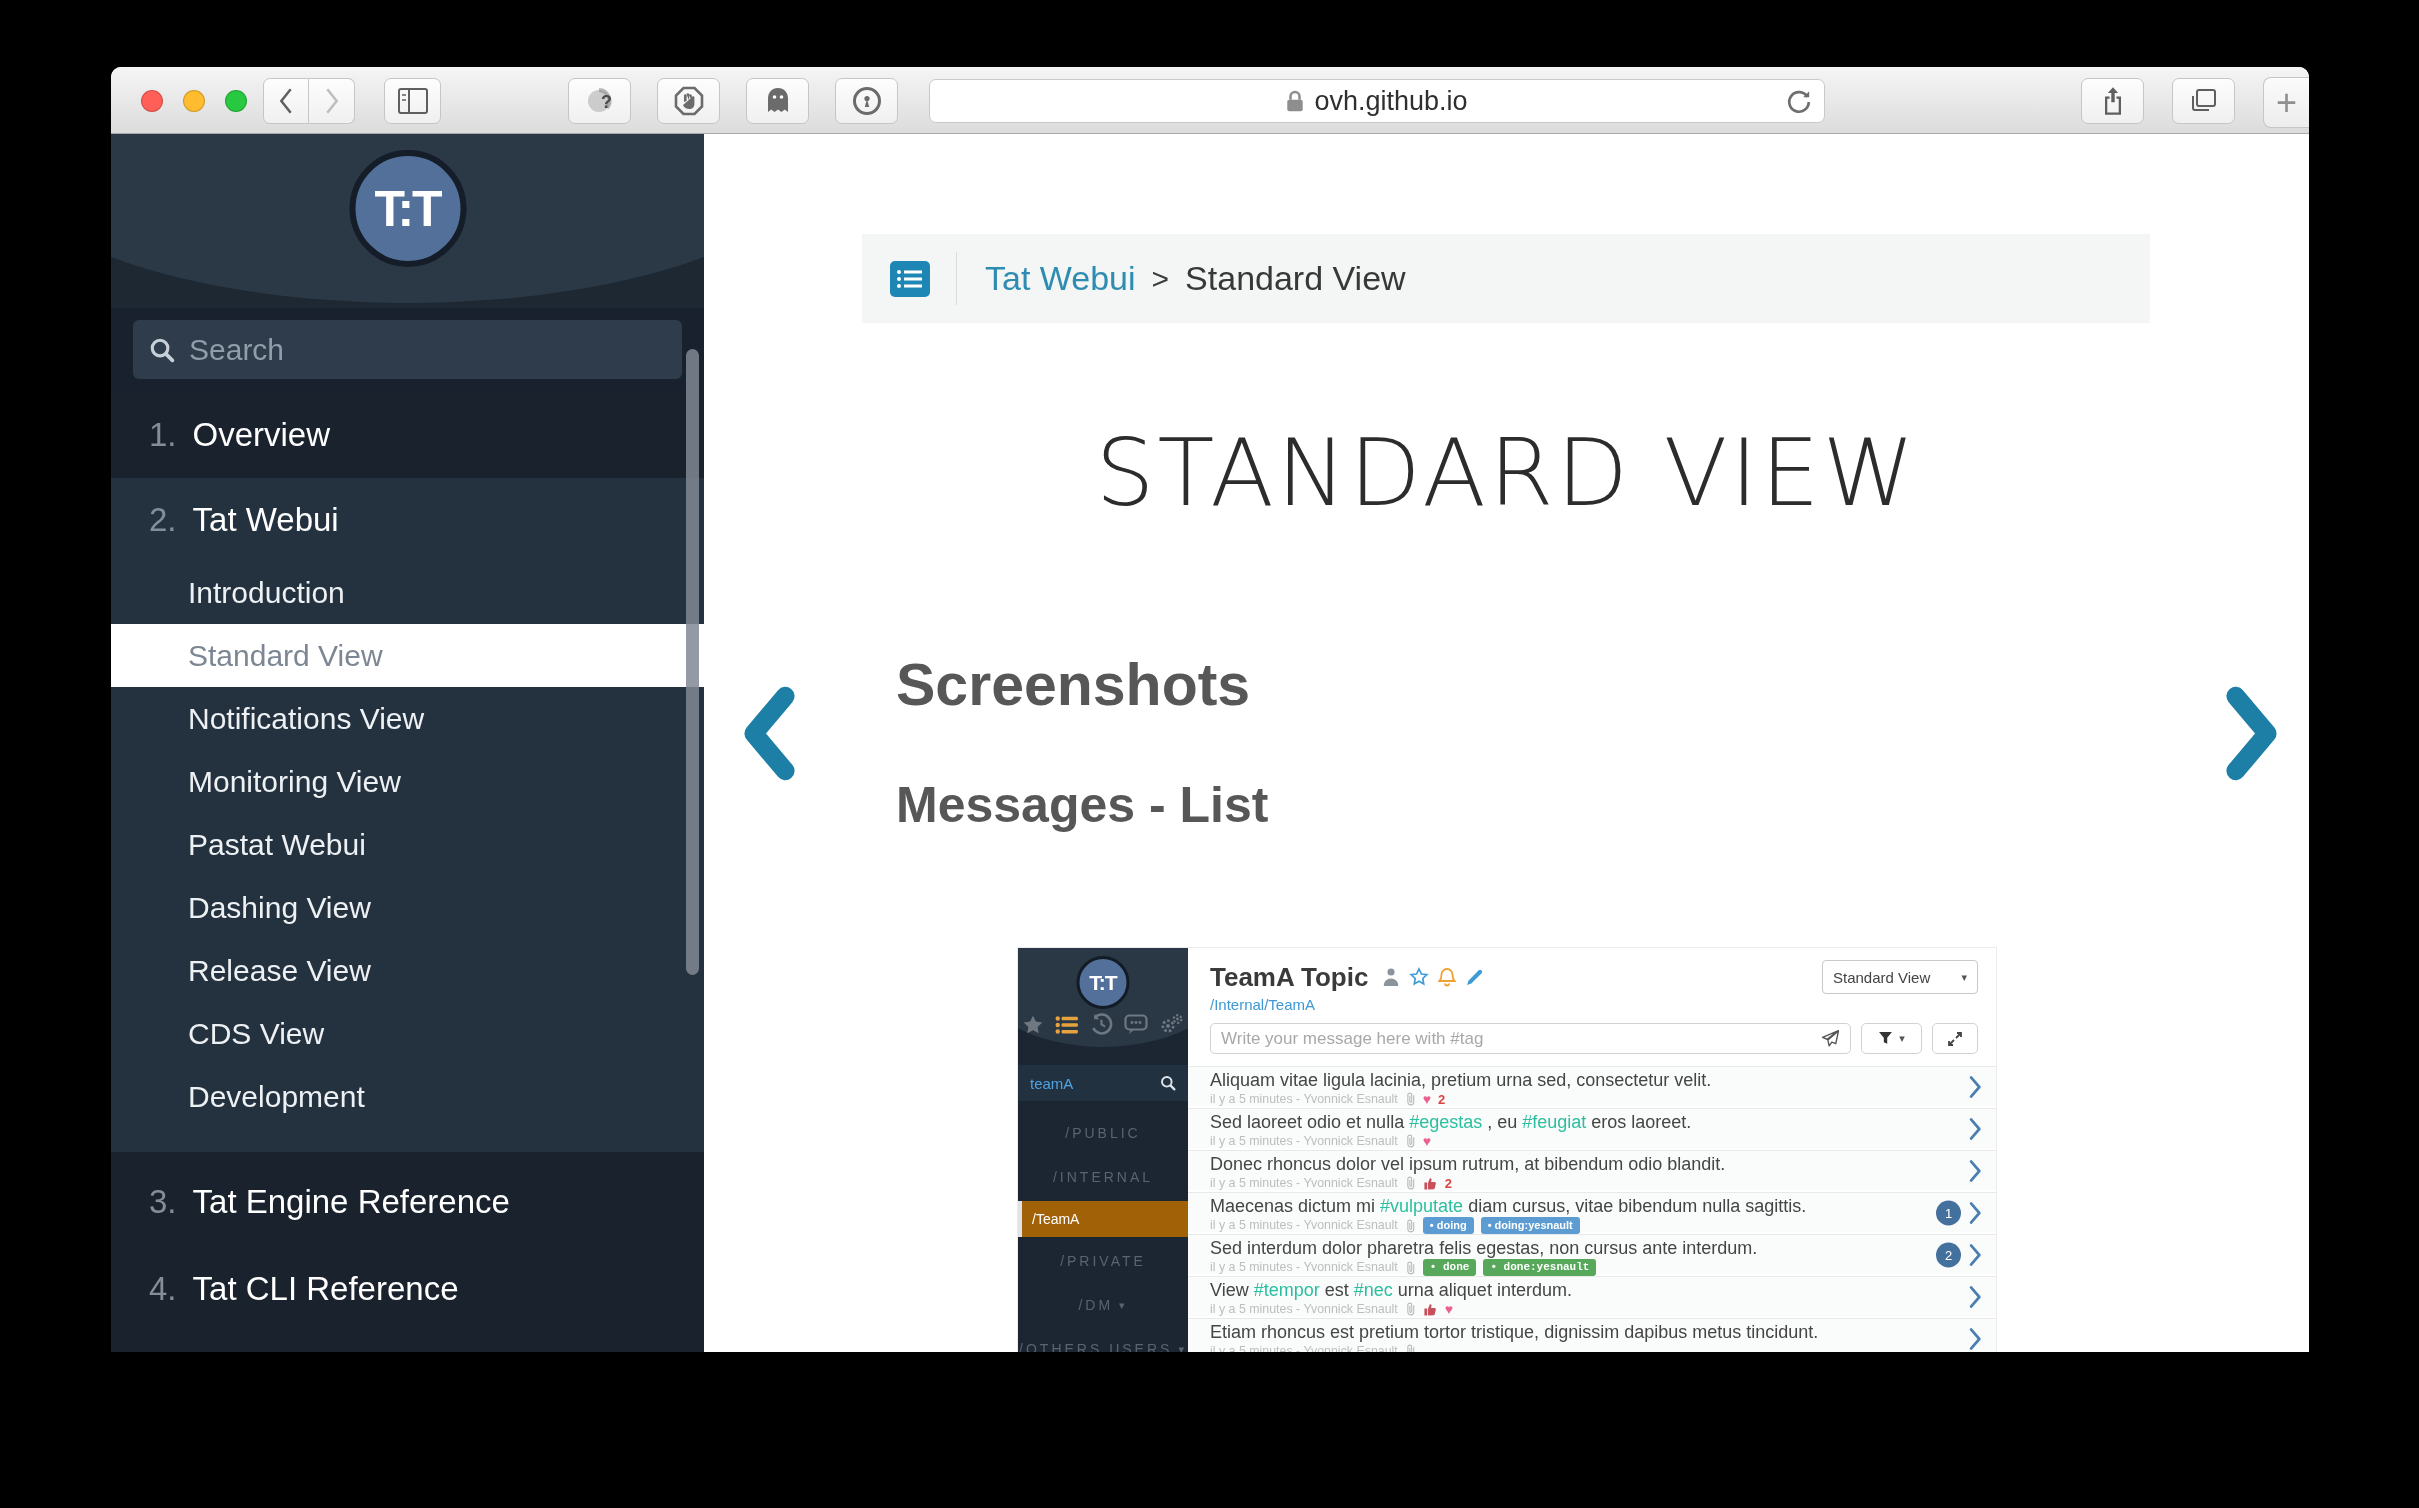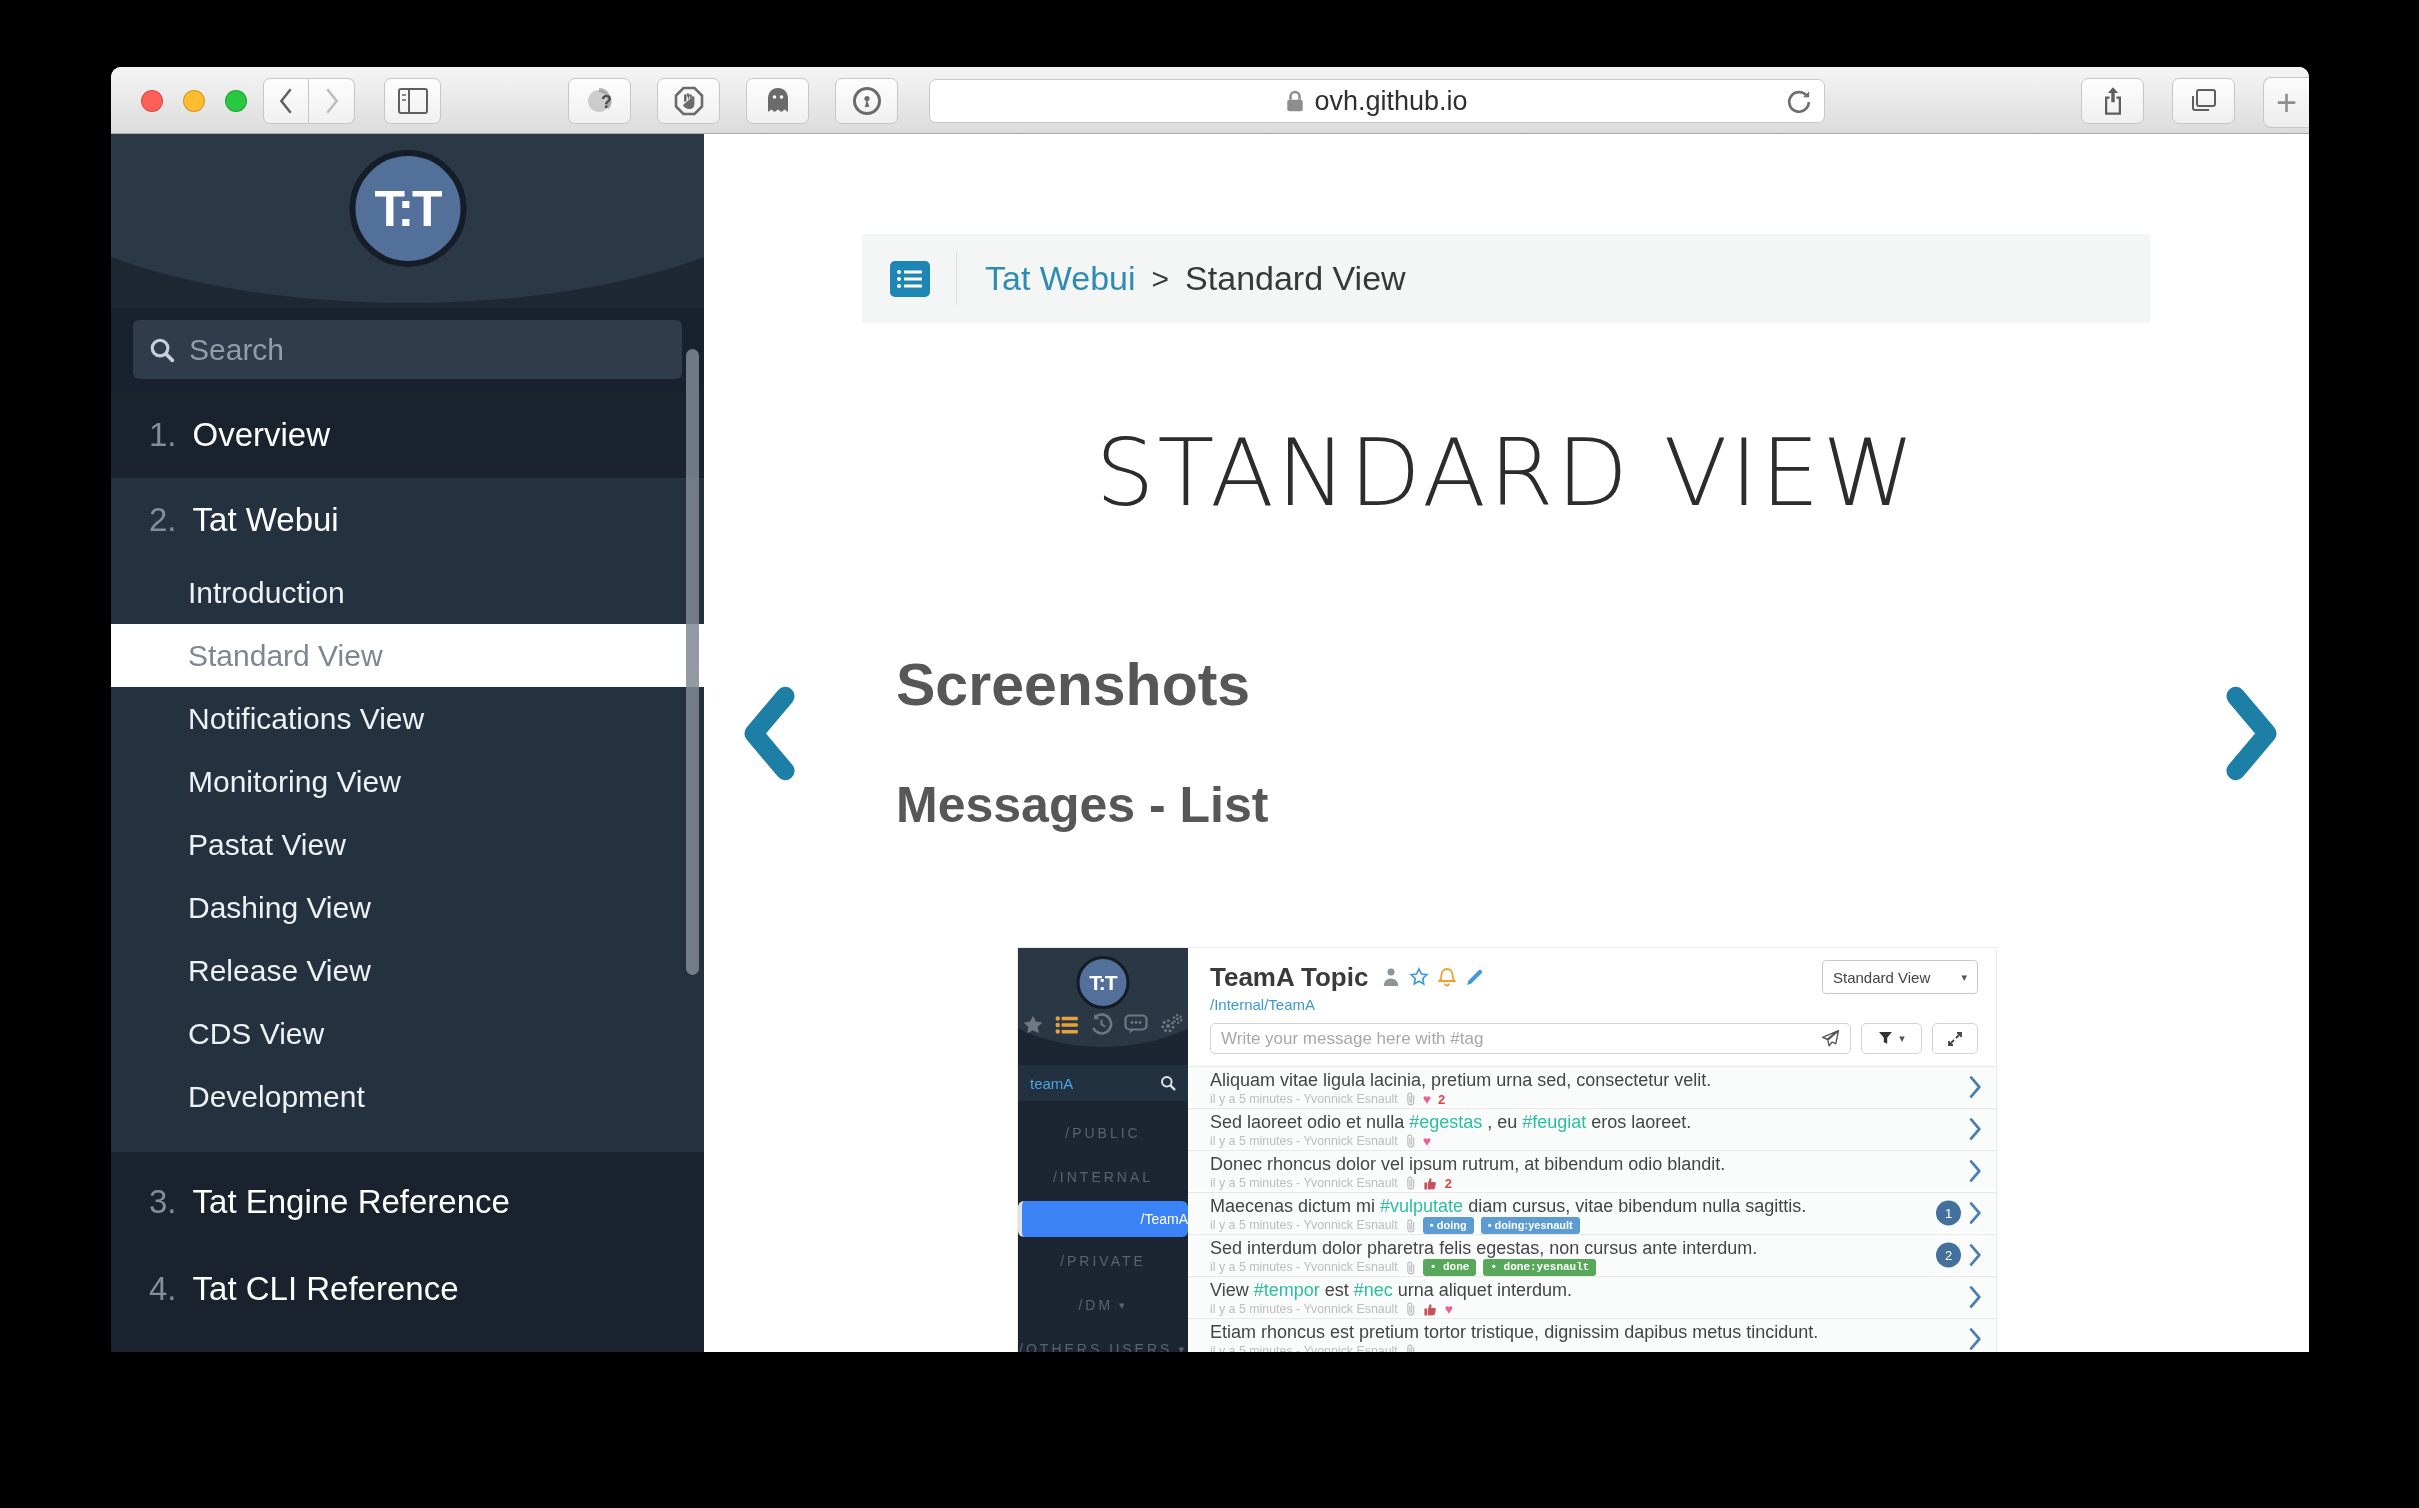--- a/index.html
+++ b/index.html
@@ -74,21 +74,21 @@
   .app-shot{position:absolute;left:314px;top:814px;width:978px;display:flex;box-shadow:0 0 0 1px #ececec;}
   .app-side{width:170px;flex:none;background:#1c2632;}
   .as-head{position:relative;height:117px;overflow:hidden;}
   .as-ellipse{position:absolute;left:-30%;top:-71px;width:160%;height:170px;background:#2a3845;border-radius:50%;}
   .as-logo{position:absolute;left:50%;top:8px;transform:translateX(-50%);width:53px;height:53px;border-radius:50%;background:#527099;border:3px solid #131c26;display:flex;align-items:center;justify-content:center;font-size:21px;font-weight:bold;color:#fff;letter-spacing:-1px;}
   .as-icons{position:absolute;left:0;right:0;top:65px;display:flex;justify-content:center;gap:11px;}
   .as-search{height:36px;background:#223140;display:flex;align-items:center;justify-content:space-between;padding:0 12px;}
   .as-search .q{font-size:15px;color:#4fa3e0;}
   .tree{padding-top:10px;}
   .tree-item{height:44px;display:flex;align-items:center;justify-content:center;font-size:14px;letter-spacing:3px;color:#59646f;cursor:pointer;gap:6px;}
-  .tree-item.active{height:36px;background:#3b82f6;border-left:4px solid #dfe3e8;color:#fff;justify-content:flex-end;padding-left:10px;letter-spacing:0;margin:2px 0;border-radius:6px;}
+  .tree-item.active{height:36px;background:#a16207;border-left:4px solid #dfe3e8;color:#fff;justify-content:flex-start;padding-left:10px;letter-spacing:0;margin:2px 0;}
   .tree-caret{font-size:11px;color:#59646f;}
   .app-main{flex:1;background:#fff;min-width:0;}
   .am-row1{display:flex;align-items:center;padding:12px 18px 0 22px;}
   .am-title{font-size:26px;font-weight:bold;color:#3a3a3a;}
   .am-title-icons{display:flex;align-items:center;gap:9px;margin-left:14px;}
   .am-spacer{flex:1;}
   .am-select{width:156px;height:34px;border:1px solid #c9c9c9;border-radius:4px;display:flex;align-items:center;justify-content:space-between;padding:0 10px;font-size:15px;color:#444;cursor:pointer;background:#fff;}
   .am-select .caret{font-size:11px;color:#555;}
   .am-path{margin:2px 0 0 22px;font-size:15px;color:#3d98d4;cursor:pointer;}
   .am-input{margin:10px 18px 0 22px;display:flex;gap:10px;height:31px;}
@@ -260,21 +260,21 @@
               <div class="side-item lvl2 active">
                 <span>Standard View</span>
               </div>
               <div class="side-item lvl2">
                 <span>Notifications View</span>
               </div>
               <div class="side-item lvl2">
                 <span>Monitoring View</span>
               </div>
               <div class="side-item lvl2">
-                <span>Pastat View</span>
+                <span>Pastat Webui</span>
               </div>
               <div class="side-item lvl2">
                 <span>Dashing View</span>
               </div>
               <div class="side-item lvl2">
                 <span>Release View</span>
               </div>
               <div class="side-item lvl2">
                 <span>CDS View</span>
               </div>

